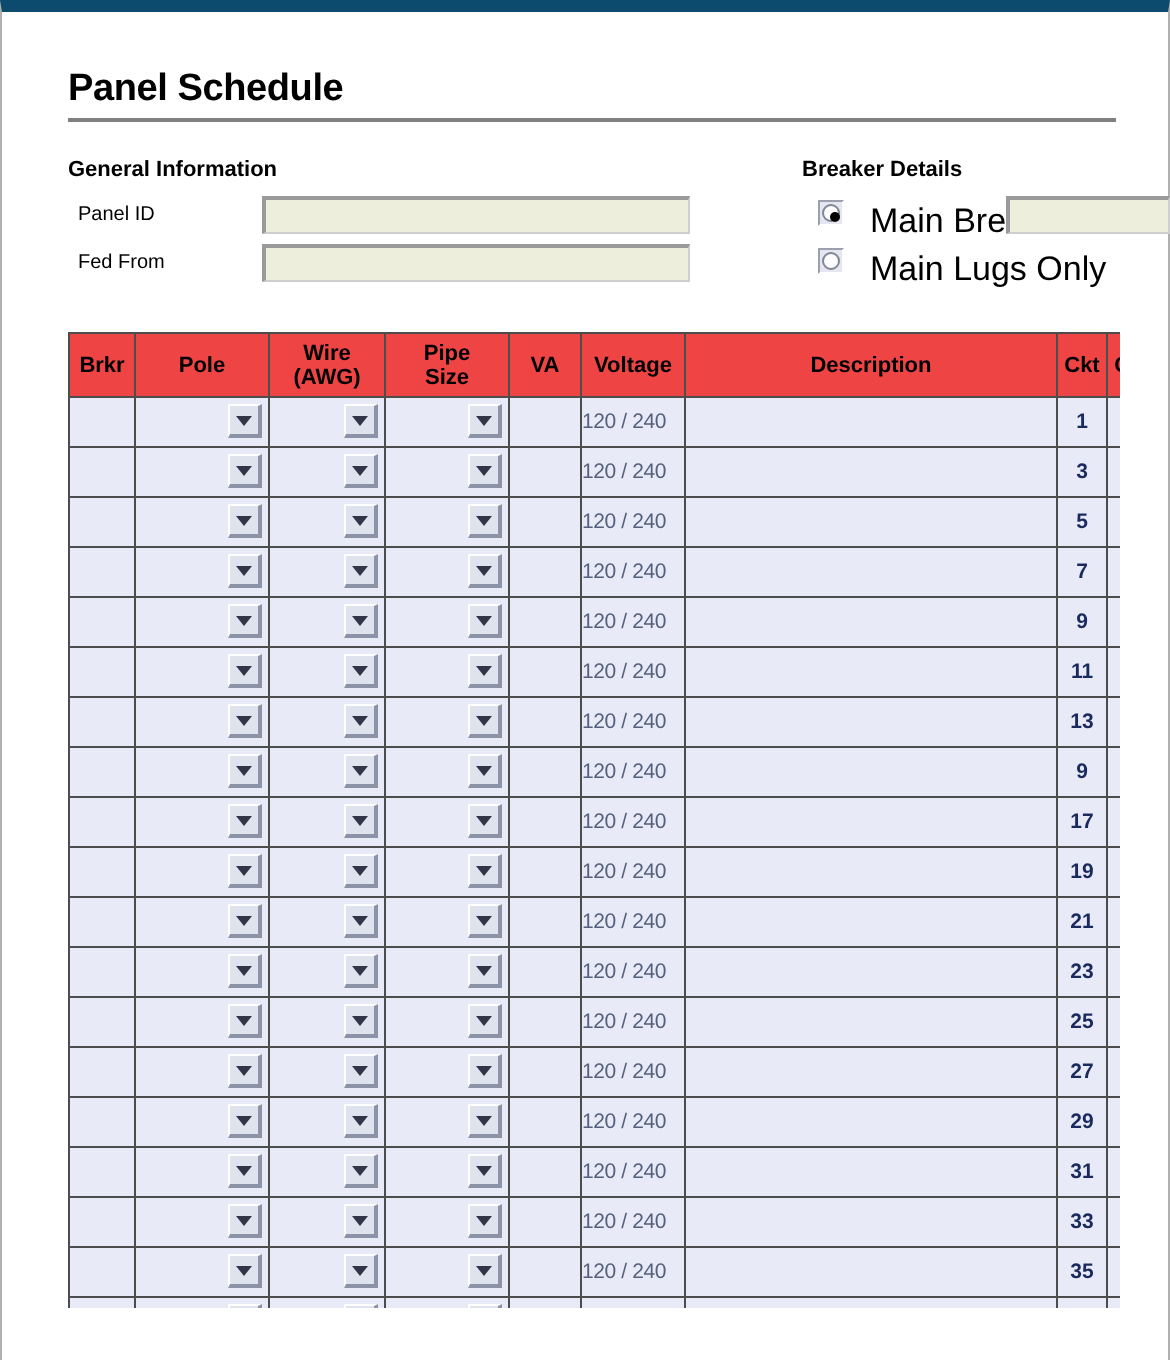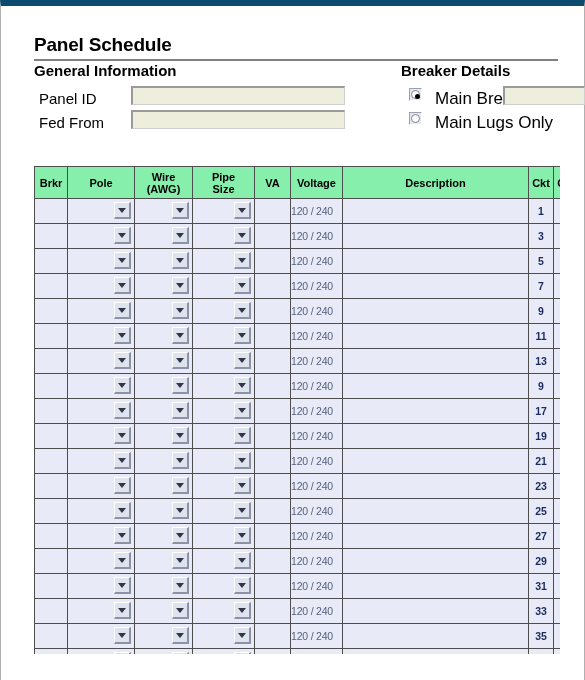--- a/index.html
+++ b/index.html
@@ -41,23 +41,23 @@
   }
   .title-rule {
     margin-top: 3px;
     height: 2px;
     background: #808080;
     width: 524px;
   }
 
   
   .section-head {
-    font-size: 15px;
+    font-size: 11px;
     font-weight: bold;
-    margin-top: 1px;
+    margin-top: 18px;
   }
 
   
   .form-region {
     position: relative;
     height: 82px;
   }
   .col-left {
     position: absolute;
     left: 0;
@@ -72,21 +72,21 @@
   }
 
   .field-row {
     position: relative;
     height: 24px;
   }
   .field-label {
     position: absolute;
     left: 5px;
     top: 5px;
-    font-size: 15px;
+    font-size: 10px;
   }
   .textbox {
     position: absolute;
     left: 97px;
     top: 1px;
     width: 214px;
     height: 19px;
     background: #edeedb;
     border-top: 2px solid #9a9a9a;
     border-left: 2px solid #9a9a9a;
@@ -153,21 +153,21 @@
     margin-top: 5px;
   }
   table.schedule th,
   table.schedule td {
     border: 1px solid #4d4d4d;
     padding: 0;
     font-size: 10.5px;
     box-sizing: border-box;
   }
   table.schedule th {
-    background: #86efac;
+    background: #ef4444;
     font-weight: bold;
     font-size: 11px;
     height: 32px;
     line-height: 12px;
     text-align: center;
     vertical-align: middle;
   }
   table.schedule td {
     height: 25px;
     background: #e8ebf7;

